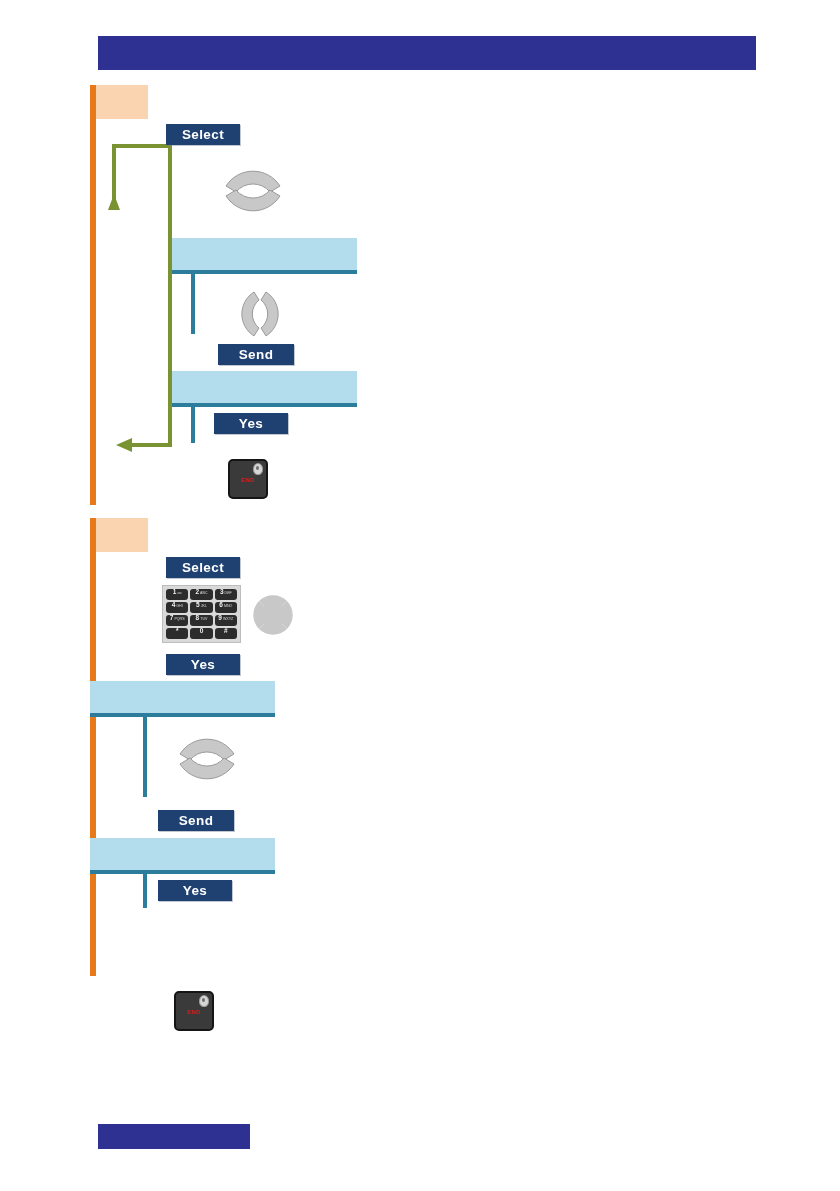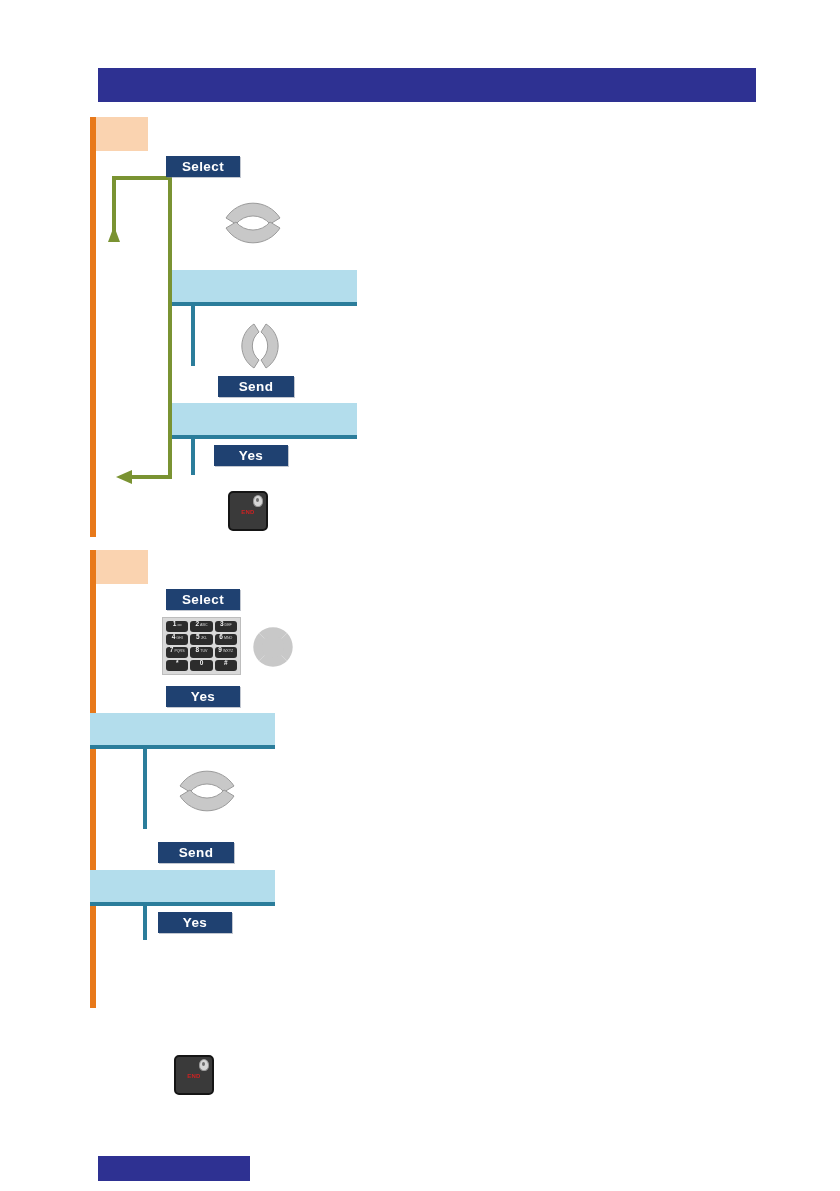--- a/index.html
+++ b/index.html
@@ -1,20 +1,20 @@
 <!DOCTYPE html>
 <html><head>
 <meta charset="utf-8">
 <style>
   html,body{margin:0;padding:0;background:#ffffff;}
   body{
     width:840px;height:1191px;position:relative;overflow:hidden;
     font-family:"Liberation Sans", sans-serif;
   }
-  .abs{position:absolute;margin-top:32px;}
+  .abs{position:absolute;}
 
   
   .header-bar{
     left:98px;top:36px;width:658px;height:34px;
     background:#2e3192;
   }
   .footer-bar{
     left:98px;top:1124px;width:152px;height:25px;
     background:#2e3192;
   }

